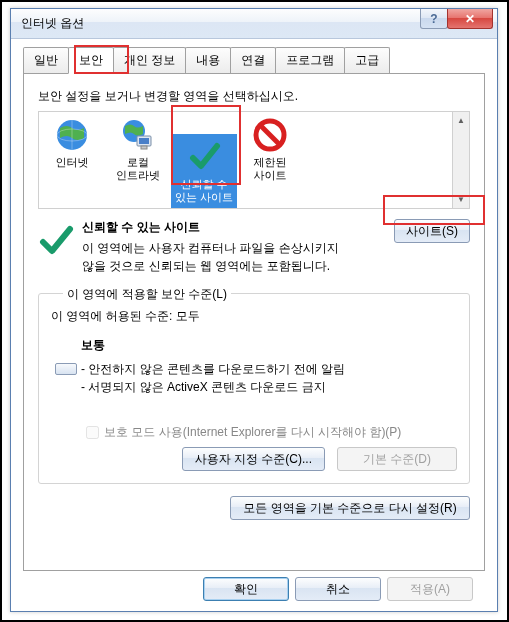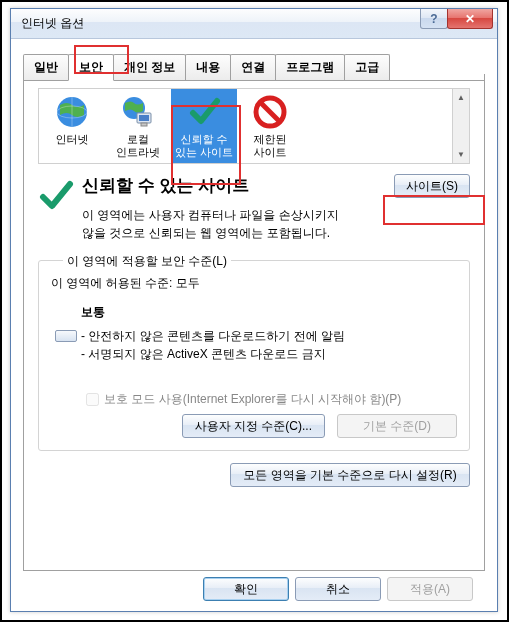--- a/index.html
+++ b/index.html
@@ -79,22 +79,21 @@
       flex: 1;
       background: #fff;
       padding: 8px 12px 10px 12px;
       display: flex;
       flex-direction: column;
     }
     .tabs {
       display: flex;
       border-bottom: 1px solid #a0a0a0;
       position: relative;
-      top: 7px;
-      font-weight: bold;
+      top: 0;
     }
     .tab {
       padding: 4px 10px;
       border: 1px solid #a0a0a0;
       border-bottom: none;
       background: linear-gradient(to bottom, #fdfdfd, #ececec);
       margin-right: -1px;
       border-radius: 2px 2px 0 0;
       font-size: 12px;
       position: relative;
@@ -138,20 +137,21 @@
       align-items: center;
       padding: 5px 0 4px 0;
       text-align: center;
       font-size: 11px;
       line-height: 1.2;
       cursor: default;
     }
     .zone-item.selected {
       background: #3a8de0;
       color: #fff;
+      margin-top: 22px;
     }
     .zone-icon {
       width: 36px;
       height: 36px;
       display: flex;
       align-items: center;
       justify-content: center;
       margin-bottom: 3px;
     }
     .scrollbar {
@@ -185,22 +185,22 @@
       flex-shrink: 0;
       margin-top: 4px;
       margin-right: 8px;
     }
     .desc-texts {
       flex: 1;
       padding-right: 100px;
     }
     .desc-title {
       font-weight: bold;
-      font-size: 17px;
-      margin-bottom: 10px;
+      font-size: 12px;
+      margin-bottom: 4px;
     }
     .desc-body {
       font-size: 12px;
       line-height: 1.45;
     }
     .sites-btn {
       position: absolute;
       right: 0;
       top: 0;
       width: 76px;
@@ -355,20 +355,21 @@
       <div class="tab">일반</div>
       <div class="tab active">보안</div>
       <div class="tab">개인 정보</div>
       <div class="tab">내용</div>
       <div class="tab">연결</div>
       <div class="tab">프로그램</div>
       <div class="tab">고급</div>
     </div>
 
     <div class="tab-panel">
+      <div class="instruction">보안 설정을 보거나 변경할 영역을 선택하십시오.</div>
 
       <div class="zone-row">
         <div class="zone-item">
           <div class="zone-icon">
             <svg width="34" height="34" viewBox="0 0 34 34">
               <circle cx="17" cy="17" r="15" fill="#3a8de0"></circle>
               <path d="M5 10 Q12 6 17 10 Q22 14 29 10 L29 20 Q22 24 17 20 Q12 16 5 20 Z" fill="#4fb04f"></path>
               <ellipse cx="17" cy="17" rx="15" ry="6" fill="none" stroke="#fff" stroke-width="0.6" opacity="0.5"></ellipse>
               <line x1="17" y1="2" x2="17" y2="32" stroke="#fff" stroke-width="0.6" opacity="0.5"></line>
             </svg>

